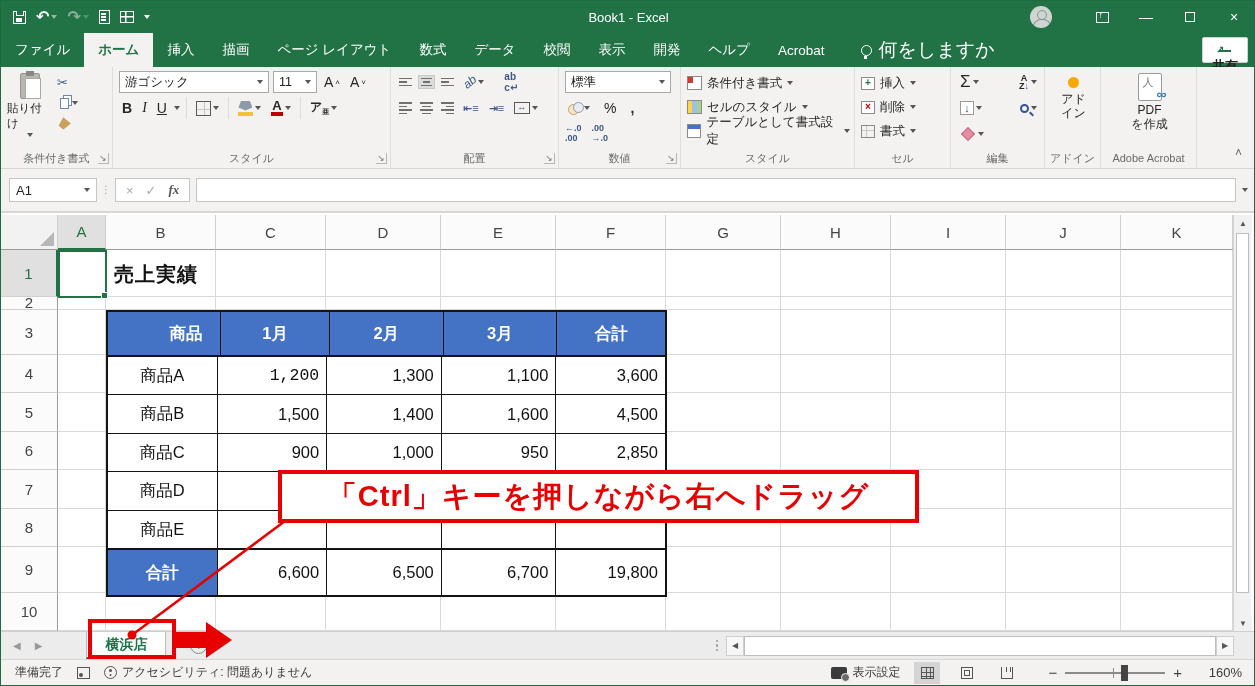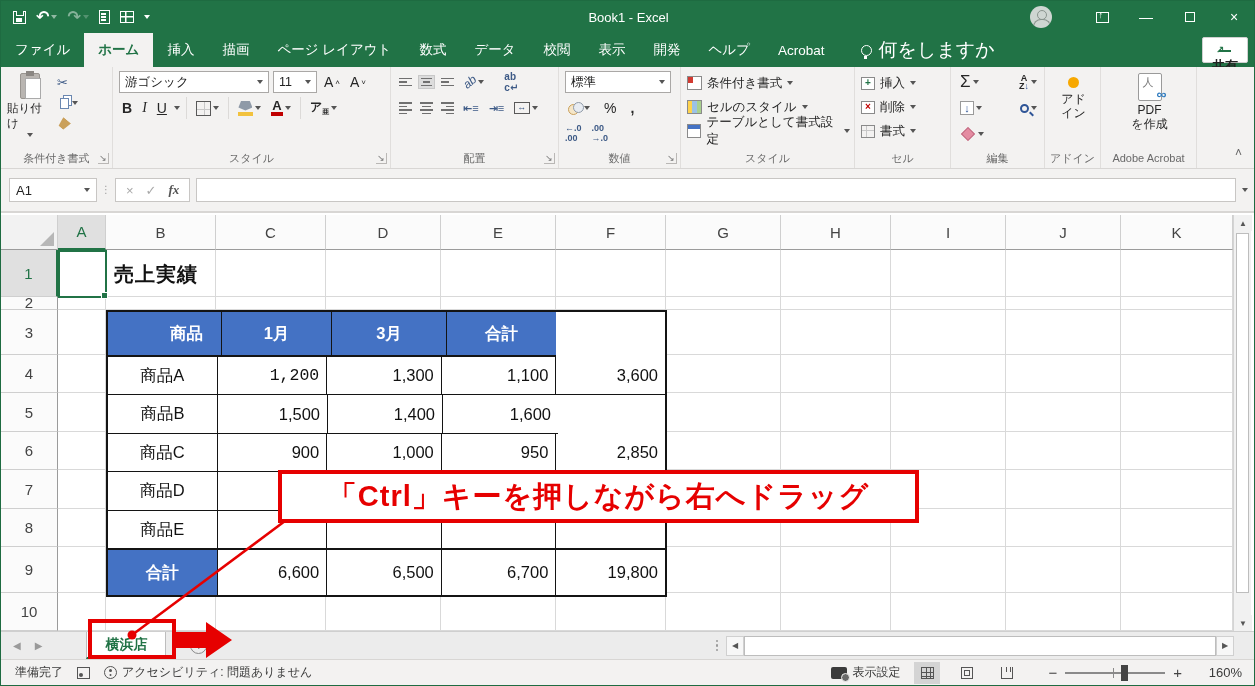--- a/index.html
+++ b/index.html
@@ -703,35 +703,37 @@
           <div class="gc" style="width: 115px;"></div>
           <div class="gc" style="width: 112px;"></div>
         </div>
       </div>
     <div id="a1sel"></div>
     <div id="b1title">売上実績</div>
     <div id="datatable">
         <div class="trow hdrrow" style="height: 45px;">
           <div class="tcell hdr" style="width: 114px; padding-left: 44px;">商品</div>
           <div class="tcell hdr" style="width: 110px;">1月</div>
+          <div class="tcell hdr" style="width: 115px;">2月</div>
           <div class="tcell hdr" style="width: 115px;">3月</div>
           <div class="tcell hdr" style="width: 109px;">合計</div>
         </div>
         <div class="trow" style="height: 38px;">
           <div class="tcell name" style="width: 110px;">商品A</div>
           <div class="tcell num" style="width: 110px; font-family: Liberation Mono, monospace;">1,200</div>
           <div class="tcell num" style="width: 115px;">1,300</div>
           <div class="tcell num" style="width: 115px;">1,100</div>
           <div class="tcell num" style="width: 109px;">3,600</div>
         </div>
         <div class="trow" style="height: 39px;">
           <div class="tcell name" style="width: 110px;">商品B</div>
           <div class="tcell num" style="width: 110px;">1,500</div>
           <div class="tcell num" style="width: 115px;">1,400</div>
           <div class="tcell num" style="width: 115px;">1,600</div>
+          <div class="tcell num" style="width: 109px;">4,500</div>
         </div>
         <div class="trow" style="height: 38px;">
           <div class="tcell name" style="width: 110px;">商品C</div>
           <div class="tcell num" style="width: 110px;">900</div>
           <div class="tcell num" style="width: 115px;">1,000</div>
           <div class="tcell num" style="width: 115px;">950</div>
           <div class="tcell num" style="width: 109px;">2,850</div>
         </div>
         <div class="trow" style="height: 39px;">
           <div class="tcell name" style="width: 110px;">商品D</div>

